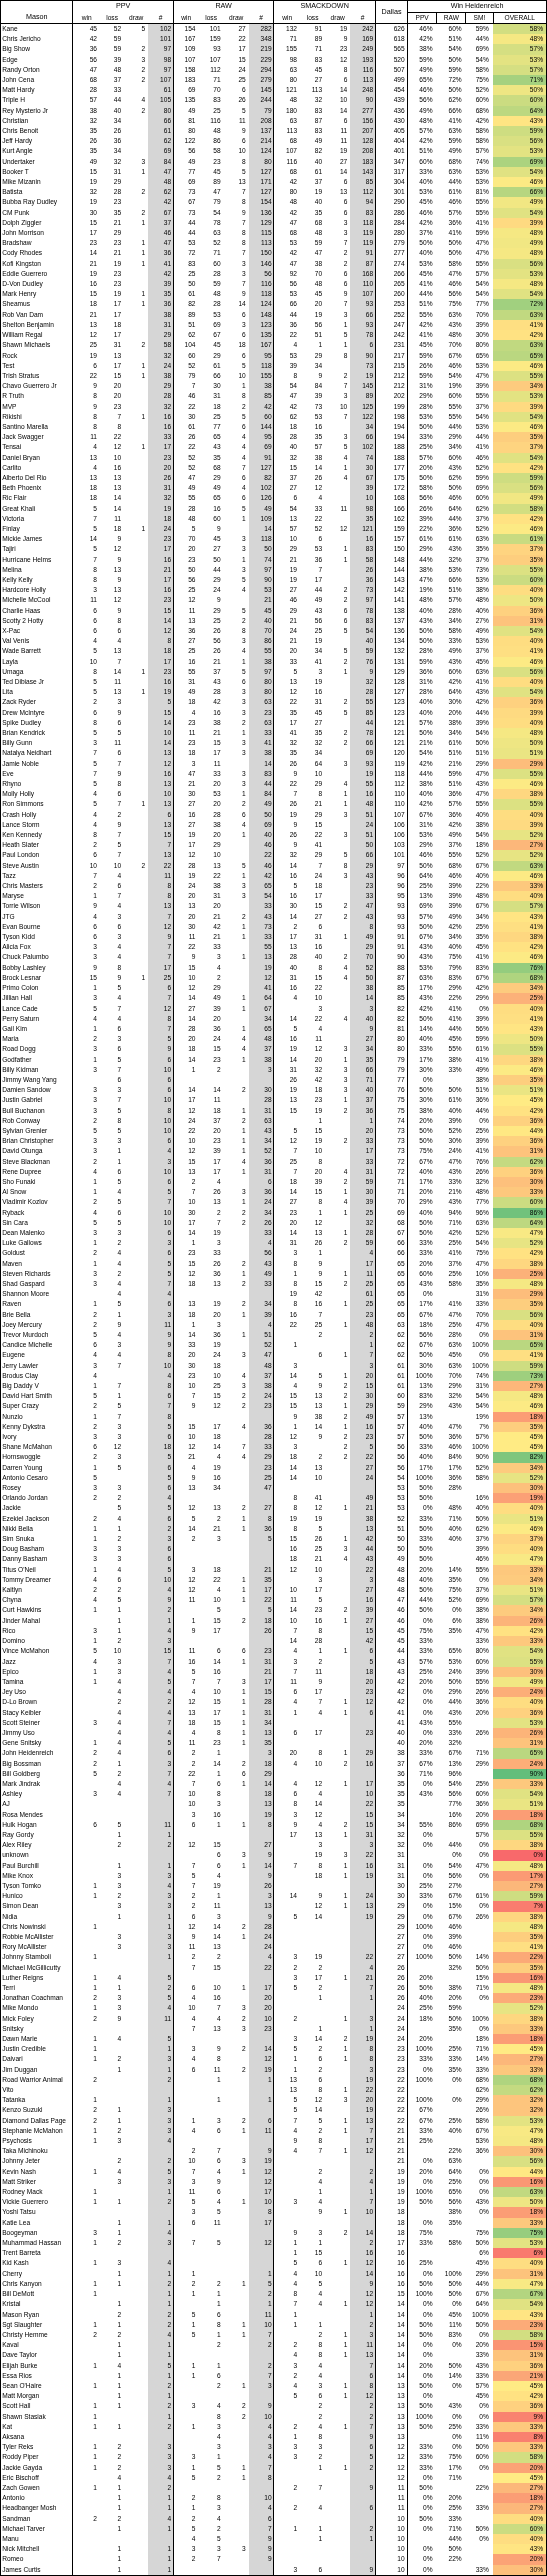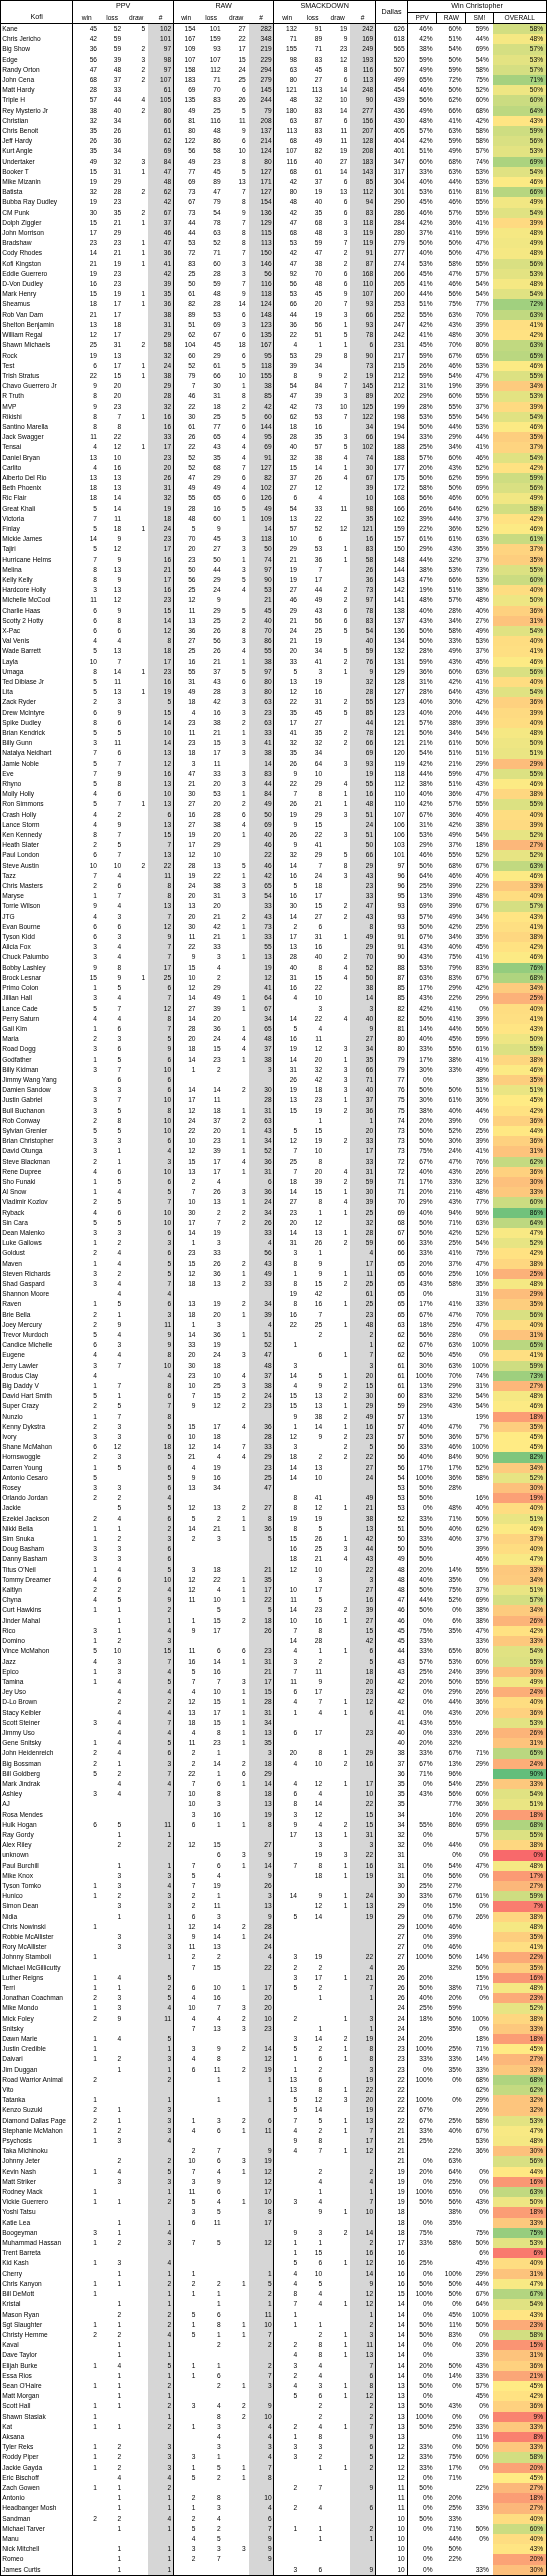--- a/index.html
+++ b/index.html
@@ -42,26 +42,26 @@
         <col style="width: 25px;">
         <col style="width: 25px;">
         <col style="width: 32px;">
         <col style="width: 29px;">
         <col style="width: 29px;">
         <col style="width: 27px;">
         <col style="width: 53px;">
       </colgroup>
     <thead>
         <tr>
-          <th class="namehead hdrbot" colspan="1" rowspan="2">Kofi</th>
+          <th class="namehead hdrbot" colspan="1" rowspan="2">Mason</th>
           <th class="h1 bL" colspan="4" rowspan="1">PPV</th>
           <th class="h1 bL" colspan="4" rowspan="1">RAW</th>
           <th class="h1 bL" colspan="4" rowspan="1">SMACKDOWN</th>
           <th class="vspan bL hdrbot" colspan="1" rowspan="2">Dallas</th>
-          <th class="h1 bL wplbl" colspan="4" rowspan="1">Win Christopher</th>
+          <th class="h1 bL wplbl" colspan="4" rowspan="1">Win Heidenreich</th>
         </tr>
         <tr>
           <th class="sub hdrbot bL">win</th>
           <th class="sub hdrbot">loss</th>
           <th class="sub hdrbot">draw</th>
           <th class="sub hdrbot">#</th>
           <th class="sub hdrbot bL">win</th>
           <th class="sub hdrbot">loss</th>
           <th class="sub hdrbot">draw</th>
           <th class="sub hdrbot">#</th>

